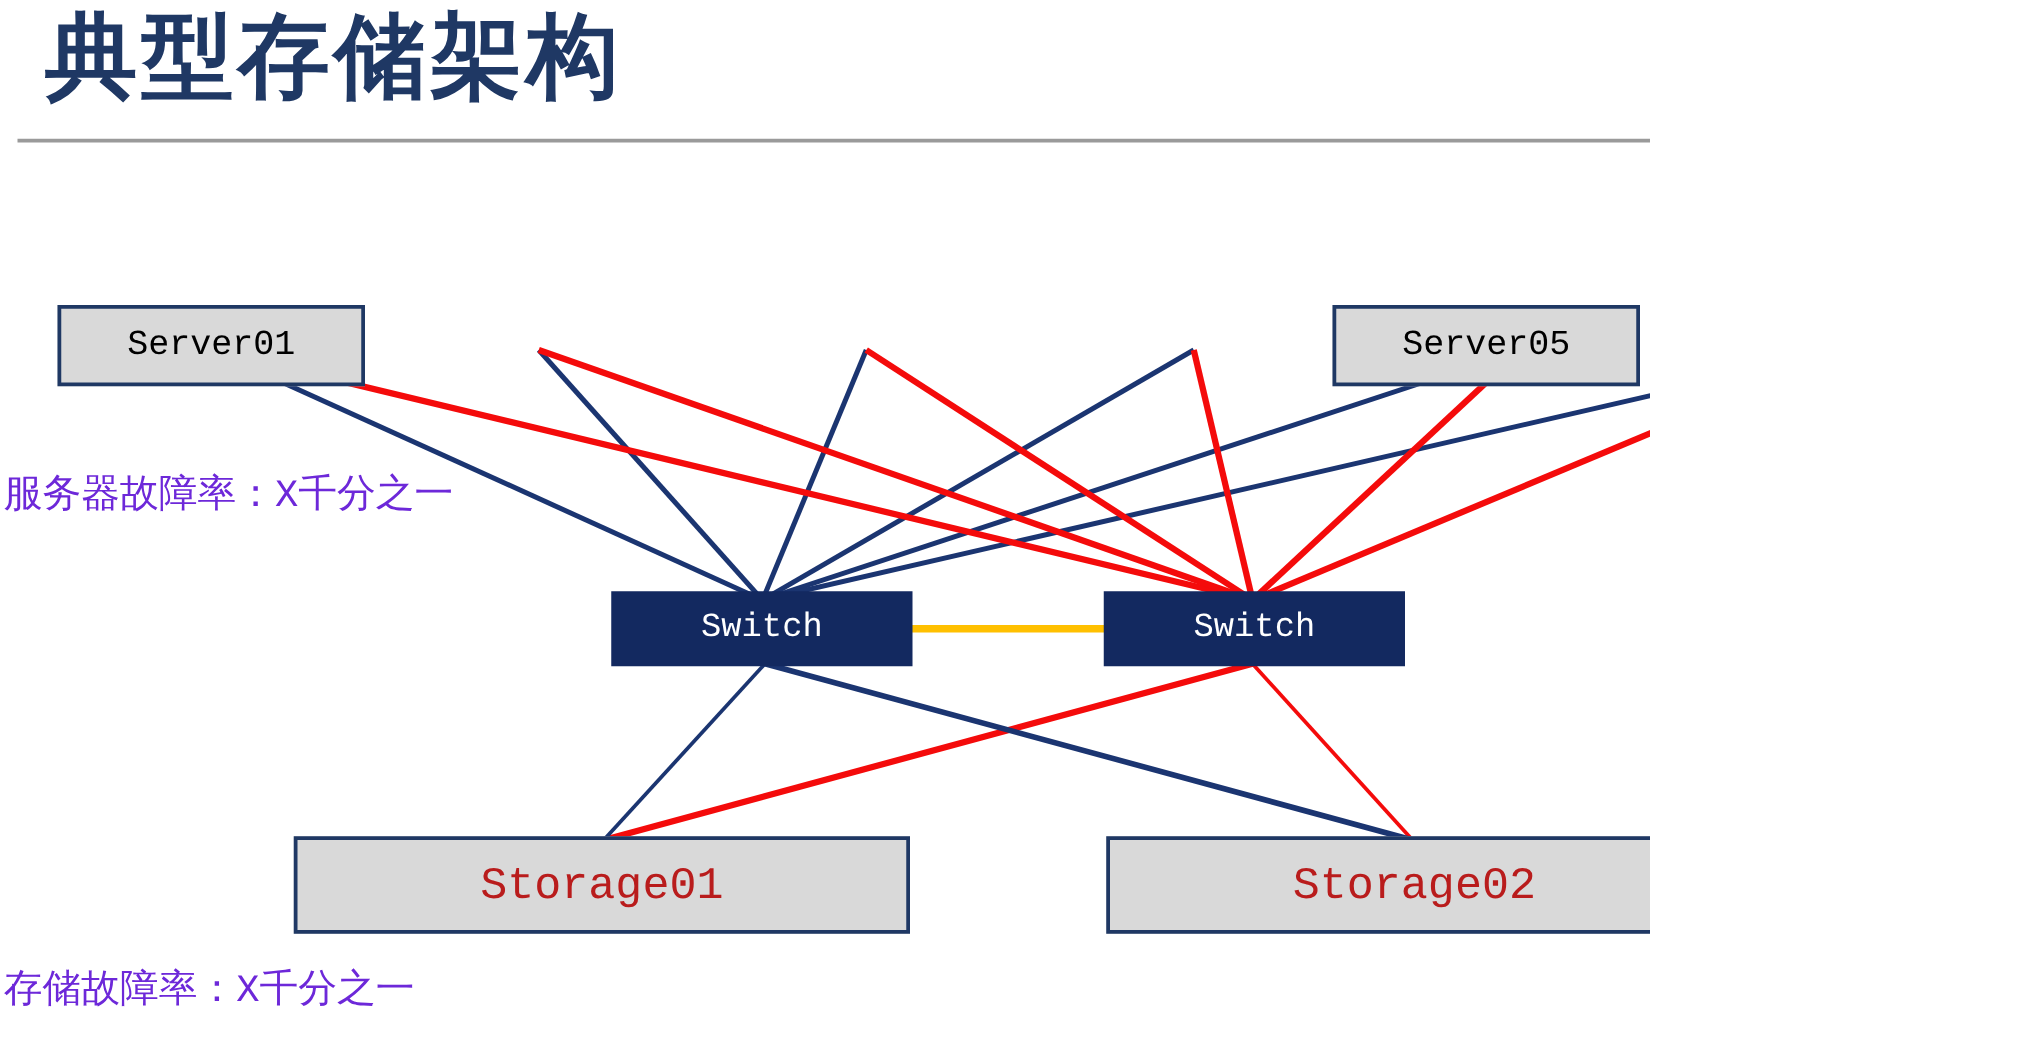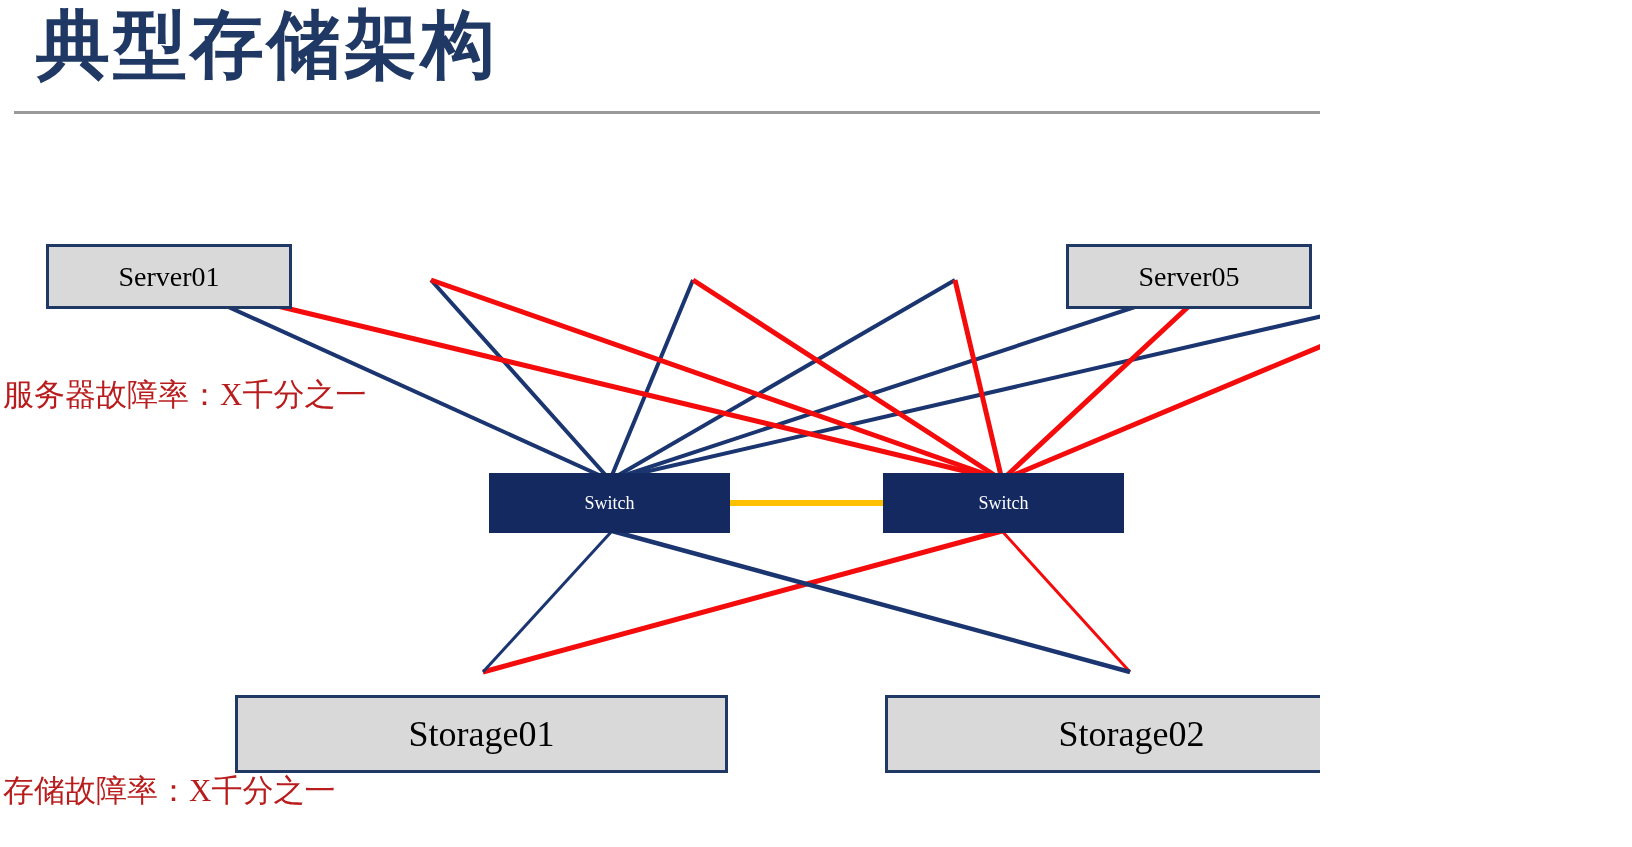--- a/index.html
+++ b/index.html
@@ -1,19 +1,19 @@
 <!DOCTYPE html>
 <html style="--navy: #1B3571; --red: #F40B0B; --yellow: #FFC000; --boxfill: #D9D9D9; --boxborder: #1F3864; --switchfill: #132960; --title: #1F3864;"><head>
 <meta charset="utf-8">
 <title>典型存储架构</title>
 <style>
   html, body { margin:0; padding:0; background:#ffffff; }
   .stage {
     position:relative; width:1320px; height:847px; background:#ffffff;
-    font-family:Liberation Serif, serif; overflow:hidden;
+    font-family:Liberation Mono, monospace; overflow:hidden;
   }
   .slide-title {
     position:absolute; left:36px; top:-4px;
     font-size:74px; font-weight:bold; letter-spacing:3px;
     color:var(--title,#1F3864); white-space:nowrap;
   }
   .title-rule {
     position:absolute; left:14px; top:111px; width:1604px; height:3px;
     background:#9a9a9a;
   }
@@ -23,28 +23,28 @@
     display:flex; align-items:center; justify-content:center;
     white-space:nowrap;
   }
   .server {
     top:216px; width:246px; height:65px;
     background:var(--boxfill,#D9D9D9); border:3px solid var(--boxborder,#1F3864);
     font-size:28px; color:#000;margin-top:28px;
   }
   .switch {
     top:473px; width:241px; height:60px;
-    background:var(--switchfill,#132960); color:#ffffff; font-size:18px;
+    background:var(--switchfill,#132960); color:#ffffff; font-size:27px;
   }
   .storage {
-    top:695px; width:493px; height:78px;
+    top:669px; width:493px; height:78px;
     background:var(--boxfill,#D9D9D9); border:3px solid var(--boxborder,#1F3864);
-    font-size:36px; color:#000000;
+    font-size:36px; color:#b91c1c;
   }
-  .note { position:absolute; z-index:2; font-size:31px; color:#b91c1c; white-space:nowrap;text-align:right; }
+  .note { position:absolute; z-index:2; font-size:31px; color:#6d28d9; white-space:nowrap;text-align:right; }
   .note-server-rate { left:3px; top:374px; }
   .note-storage-rate { left:3px; top:770px; }
   .cluster-note {
     position:absolute; z-index:2; left:1336px; top:414px;
     font-size:41px; line-height:53px; color:#000; white-space:nowrap;
   }
 </style>
 </head>
 <body>
 

